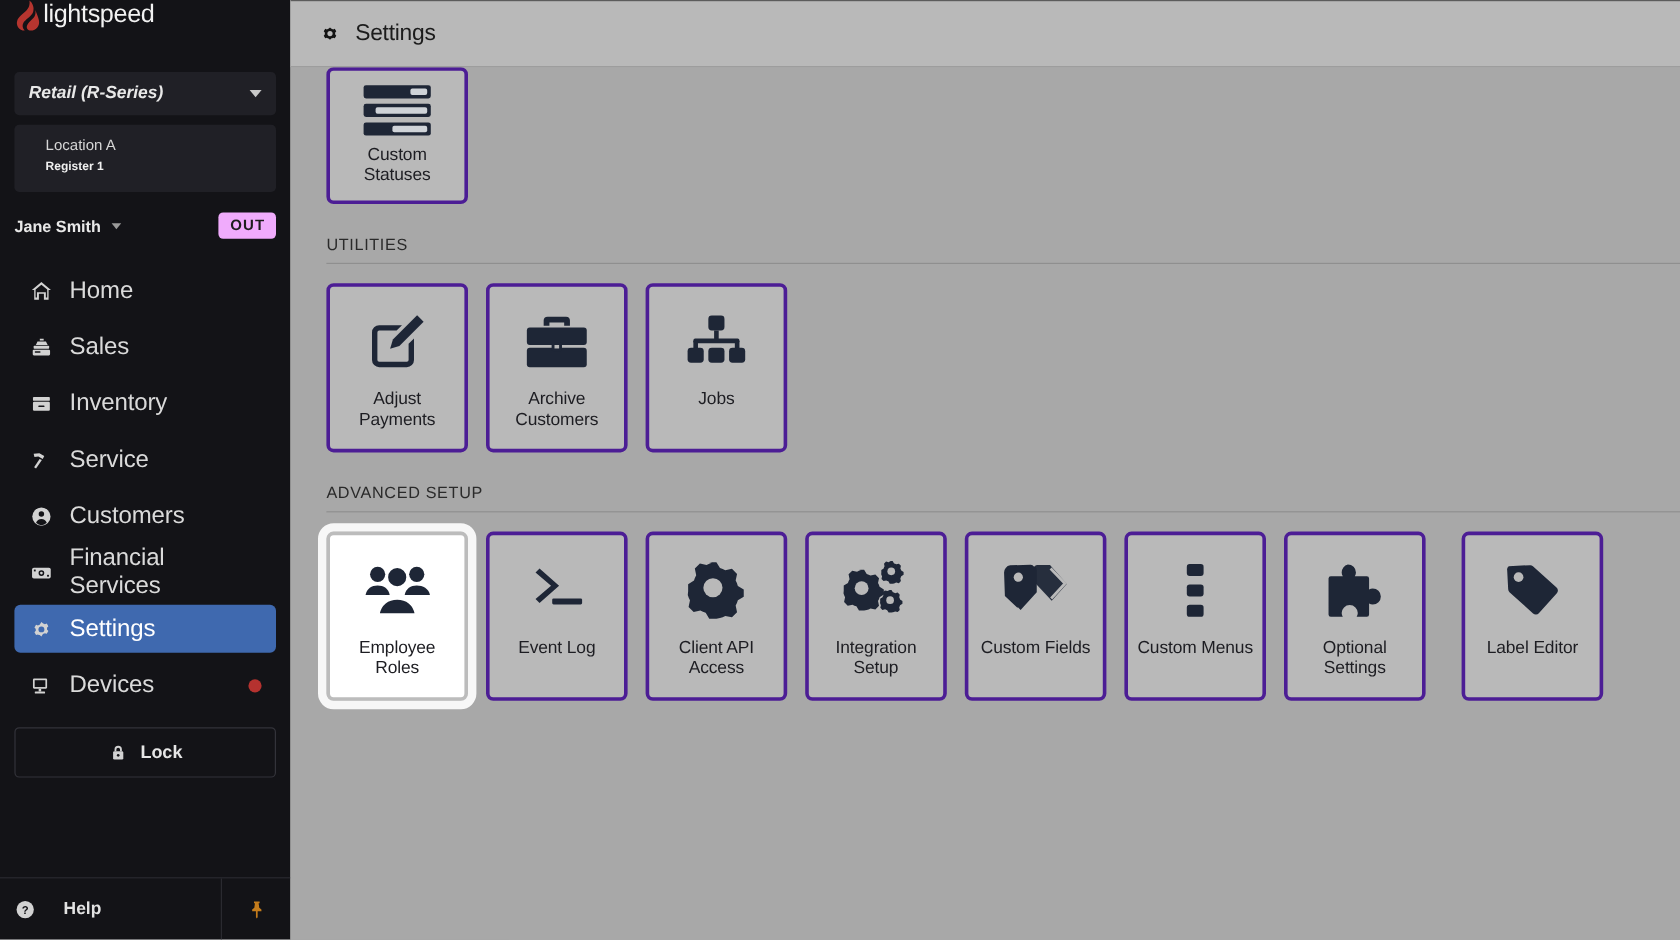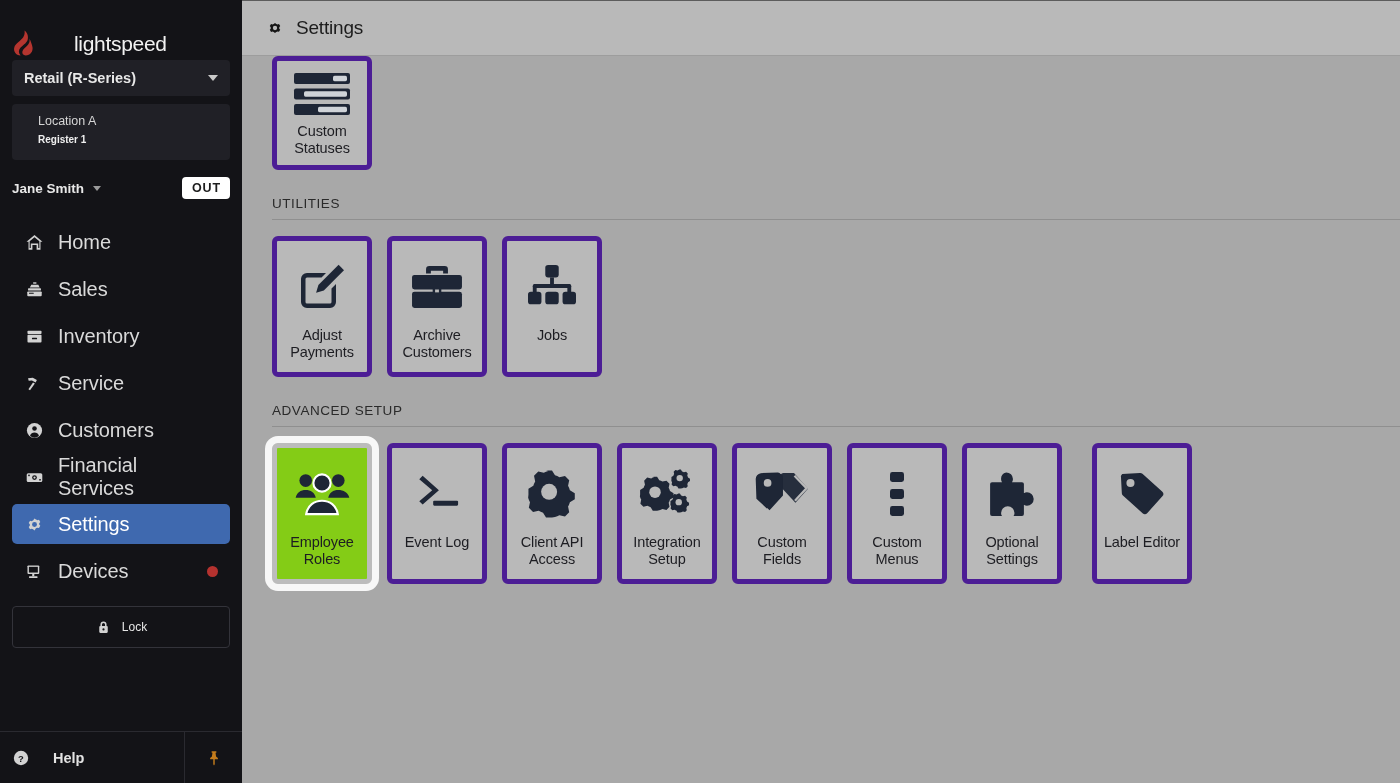--- a/index.html
+++ b/index.html
@@ -13,37 +13,37 @@
 
   
   .sidebar {
     width: 242px; height: 783px;
     background: #131317;
     display: flex; flex-direction: column;
     flex: 0 0 242px;
     position: relative;
   }
   .brand {
-    height: 56px; display: flex; align-items: flex-end;
+    height: 56px; display: flex; align-items: flex-start;
     padding: 0 0 0 12px;
-    gap: 38px;
   }
   .brand-flame { width: 22px; height: 26px; flex: 0 0 22px; }
   .brand-word {
     color: #f2f2f2; font-size: 21px; letter-spacing: -0.3px;
     font-weight: 400; margin-left: 2px;
   }
 
   .series-select {
     margin: 4px 12px 0 12px;
     height: 36px; background: #202026;
     border-radius: 4px;
     display: flex; align-items: center; justify-content: space-between;
     padding: 0 12px;
     cursor: pointer;
+    font-style: italic;
   }
   .series-select .txt { color: #e8e8e8; font-size: 14.5px; font-weight: 700; }
   .caret-dn {
     width: 0; height: 0;
     border-left: 5px solid transparent;
     border-right: 5px solid transparent;
     border-top: 6px solid #c9c9c9;
   }
 
   .loc-box {
@@ -60,21 +60,21 @@
   }
   .user-left { display: flex; align-items: center; gap: 9px; cursor: pointer; }
   .user-name { color: #e8e8e8; font-size: 13.5px; font-weight: 700; }
   .caret-sm {
     width: 0; height: 0;
     border-left: 4.5px solid transparent;
     border-right: 4.5px solid transparent;
     border-top: 5.5px solid #9a9a9a;
   }
   .out-badge {
-    background: #ffffff; color: #1d1d1d;
+    background: #f0abfc; color: #1d1d1d;
     font-size: 12.5px; font-weight: 700; letter-spacing: 0.9px;
     border-radius: 4px; padding: 4px 9px 4px 10px;
     cursor: pointer;
   }
 
   .nav { margin-top: 12px; flex: 0 0 auto; }
   .nav-item {
     height: 40px; margin: 0 12px; border-radius: 5px;
     display: flex; align-items: center; gap: 14px;
     padding: 0 12px; cursor: pointer;
@@ -90,21 +90,21 @@
     width: 11px; height: 11px; border-radius: 50%;
     background: #b5322f; margin-left: auto;
   }
 
   .lock-wrap { margin-top: 15px; padding: 0 12px; }
   .lock-btn {
     height: 42px; border: 1px solid #33333a; border-radius: 4px;
     display: flex; align-items: center; justify-content: center; gap: 10px;
     cursor: pointer;
   }
-  .lock-btn .lbl { color: #e6e6e6; font-size: 12px; font-weight: 400; text-align: right; }
+  .lock-btn .lbl { color: #e6e6e6; font-size: 15px; font-weight: 700; text-align: right; }
 
   .side-spacer { flex: 1 1 auto; }
 
   .side-foot {
     height: 52px; border-top: 1px solid #2a2a30;
     display: flex; align-items: stretch;
   }
   .help-cell {
     flex: 1 1 auto; display: flex; align-items: center; gap: 11px;
     padding-left: 12px; cursor: pointer;
@@ -142,41 +142,41 @@
   .section-head {
     color: #2a2a2a; font-size: 13.5px; letter-spacing: 0.55px;
     padding-top: 26px; padding-bottom: 8px;
     width: 1348px;
   }
   .rule { height: 1px; background: #8f8f8f; width: 1348px; margin-bottom: 16px; }
 
   .grid { display: flex; flex-wrap: wrap; gap: 15px; width: 1348px; }
 
   .card {
-    width: 100px; height: 141px;
+    width: 118px; height: 141px;
     background: #b9b9b9;
-    border: 5px solid #4c1d95;
+    border: 3px solid #4c1d95;
     border-radius: 6px;
     display: flex; flex-direction: column;
     align-items: center; justify-content: flex-start;
     cursor: pointer;
     position: relative;
   }
   .card .icon-box {
     height: 86px; width: 100%;
     display: flex; align-items: center; justify-content: center;
     padding-top: 6px;
   }
   .card .cap {
     color: #1d1d22; font-size: 14.5px; line-height: 17px;
     text-align: center; padding: 0 6px;
     letter-spacing: -0.1px;
   }
   .card.selected {
-    background: #84cc16;
+    background: #ffffff;
     border-color: #bcbcbc;
     outline: 7px solid #f7f7f7;
     outline-offset: 0px;
     z-index: 3;
   }
   .card.clipped-top {
     height: 114px;
     margin-top: -27px;
   }
   .card.clipped-top .icon-box { height: 62px; padding-top: 0; align-items: flex-end; padding-bottom: 6px;}

